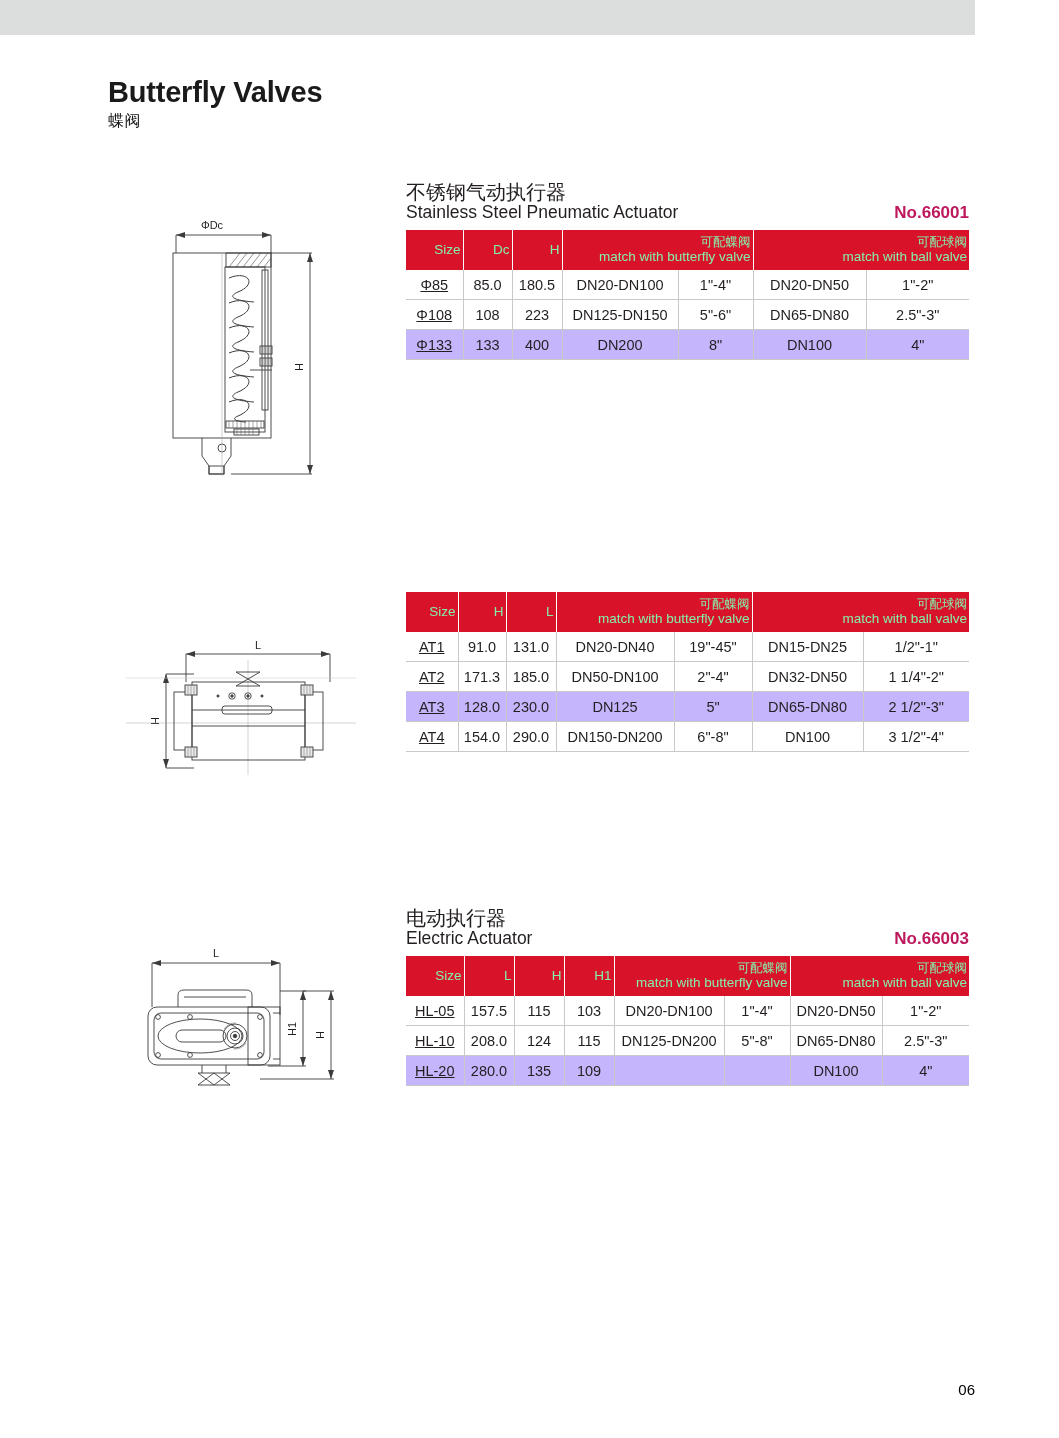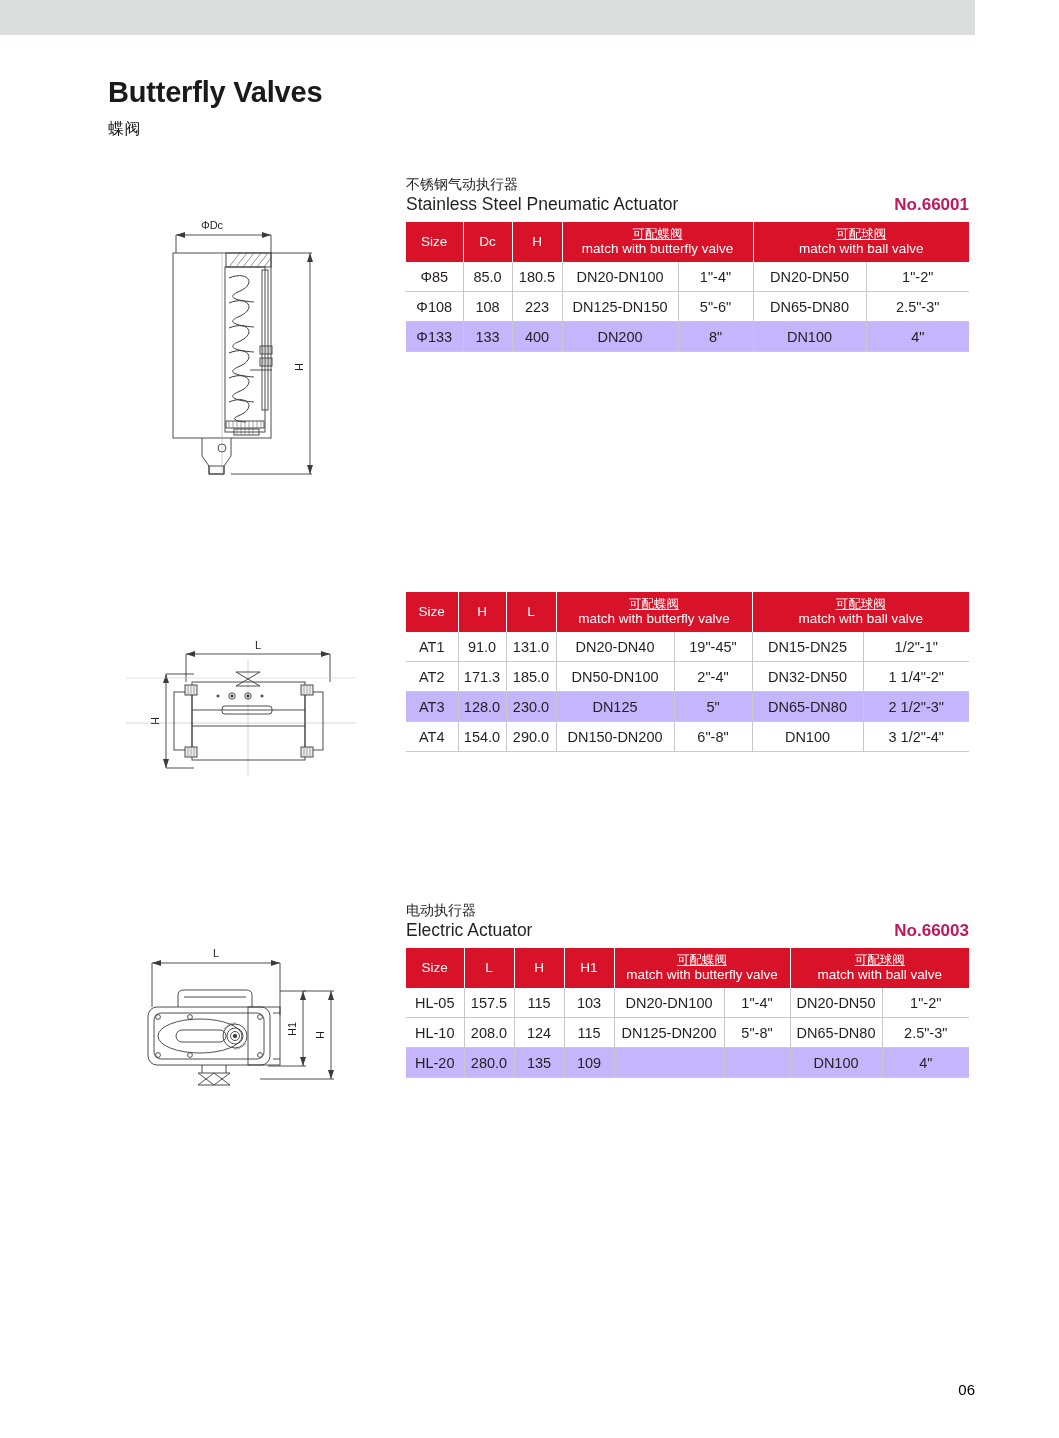--- a/index.html
+++ b/index.html
@@ -15,63 +15,63 @@
     position:absolute;left:0;top:0;width:975px;height:35px;
     background:#dcdedd;
   }
 
   
   .page-heading{position:absolute;left:108px;top:76px;}
   .page-heading h1{
     margin:0;font-size:29px;font-weight:bold;letter-spacing:-0.2px;color:#1a1a1a;
   }
   .page-heading .cn{
-    margin:10px 0 0 0;font-size:16px;color:#1a1a1a;letter-spacing:0.5px;
+    margin:2px 0 0 0;font-size:16px;color:#1a1a1a;letter-spacing:0.5px;
   }
 
   
   .section{position:absolute;}
   .sec-head{position:relative;width:563px;}
-  .sec-head .cn{font-size:14px;line-height:17px;color:#231f20;}
+  .sec-head .cn{font-size:20px;line-height:17px;color:#231f20;margin-top:8px;}
   .sec-head .en{font-size:17.5px;line-height:22px;color:#231f20;}
   .sec-head .no{
     position:absolute;right:0;bottom:0;
     font-size:17px;font-weight:bold;color:#be185d;
   }
 
   
   table.spec{
     border-collapse:collapse;
     width:563px;
     margin-top:7px;
     table-layout:fixed;
   }
   table.spec th{
-    background:#d81228;color:#ffffff;
+    background:#d81228;color:#86efac;
     font-size:13.5px;font-weight:normal;
-    text-align:center;vertical-align:middle;
+    text-align:right;vertical-align:middle;
     padding:5px 2px;
     border-left:1px solid #ffffff;
     border-right:1px solid #ffffff;
     line-height:16px;
   }
   table.spec th:first-child{border-left:none;}
   table.spec th:last-child{border-right:none;}
-  table.spec th .cn{display:block;font-size:12.5px;line-height:14px;text-decoration:underline;}
+  table.spec th .cn{display:block;font-size:12.5px;line-height:14px;}
   table.spec th .en{display:block;font-size:13.5px;line-height:16px;}
   table.spec td{
     font-size:14.5px;
     text-align:center;vertical-align:middle;
     padding:4px 2px;
     height:21px;
     border-bottom:1px solid #c9c9c9;
     border-left:1px solid #c9c9c9;
     color:#231f20;
   }
-  table.spec td:first-child{border-left:none;}
+  table.spec td:first-child{border-left:none;text-decoration:underline;}
   table.spec tbody tr.shaded td{background:#c4b5fd;}
   table.spec tbody tr:last-child td{border-bottom:1px solid #c9c9c9;}
 
   
   .drawing{position:absolute;}
   .dim-label{font-family:"Liberation Sans",sans-serif;font-size:11px;fill:#231f20;}
   .dim-label-v{font-family:"Liberation Sans",sans-serif;font-size:11px;fill:#231f20;}
 
   
   .page-no{

